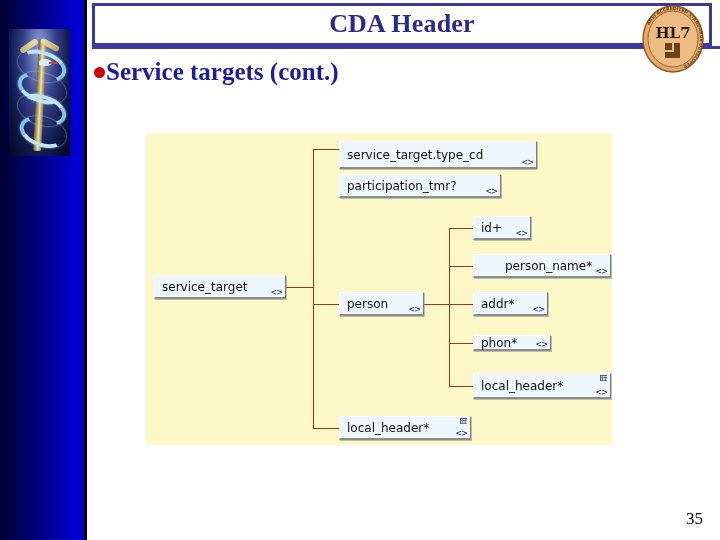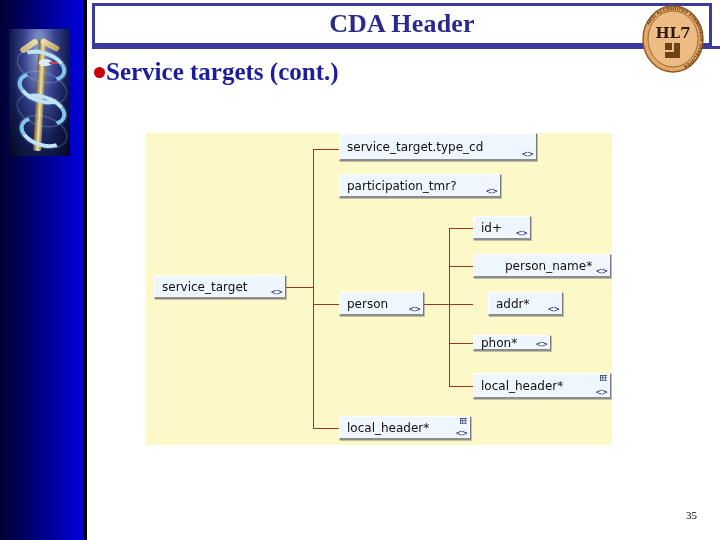--- a/index.html
+++ b/index.html
@@ -191,21 +191,21 @@
   .conn {
     position: absolute;
     background: #9b3420;
   }
   .conn.h { height: 1px; }
   .conn.v { width: 1px; }
 
   #page-number {
     position: absolute;
     left: 686px; top: 509px;
-    font-size: 11px;
+    font-size: 17px;
     color: #000000;
     font-family: "Liberation Serif", serif;
   }
 </style>
 </head>
 <body>
 
 <div id="sidebar"></div>
 <div id="sidebar-rule"></div>
 <div id="caduceus">
@@ -262,21 +262,21 @@
       <div class="conn h" style="left: 303px; top: 133px; width: 24px;"></div>
       <div class="conn h" style="left: 303px; top: 171px; width: 24px;"></div>
       <div class="conn h" style="left: 303px; top: 210px; width: 24px;"></div>
       <div class="conn h" style="left: 303px; top: 253px; width: 24px;"></div>
     </div>
   <div id="nodes-layer">
       <div class="node" style="left: 8px; top: 142px; width: 132px; height: 24px; text-align: right;">
         <span class="lbl">service_target</span>
         <span class="expand">&lt;&gt;</span>
       </div>
-      <div class="node" style="left: 193px; top: 0; width: 198px; height: 28px;">
+      <div class="node" style="left: 193px; top: 8px; width: 198px; height: 28px;">
         <span class="lbl">service_target.type_cd</span>
         <span class="expand">&lt;&gt;</span>
       </div>
       <div class="node" style="left: 193px; top: 41px; width: 162px; height: 24px;">
         <span class="lbl">participation_tmr?</span>
         <span class="expand">&lt;&gt;</span>
       </div>
       <div class="node" style="left: 193px; top: 159px; width: 85px; height: 24px;">
         <span class="lbl">person</span>
         <span class="expand">&lt;&gt;</span>
@@ -287,21 +287,21 @@
         <span class="expand">&lt;&gt;</span>
       </div>
       <div class="node" style="left: 327px; top: 83px; width: 58px; height: 24px;">
         <span class="lbl">id+</span>
         <span class="expand">&lt;&gt;</span>
       </div>
       <div class="node" style="left: 327px; top: 121px; width: 138px; height: 24px; padding-left: 24px;">
         <span class="lbl">person_name*</span>
         <span class="expand">&lt;&gt;</span>
       </div>
-      <div class="node" style="left: 327px; top: 159px; width: 75px; height: 24px; margin-left: 15px;">
+      <div class="node" style="left: 327px; top: 159px; width: 75px; height: 24px;">
         <span class="lbl">addr*</span>
         <span class="expand">&lt;&gt;</span>
       </div>
       <div class="node" style="left: 327px; top: 202px; width: 78px; height: 16px;">
         <span class="lbl">phon*</span>
         <span class="expand">&lt;&gt;</span>
       </div>
       <div class="node" style="left: 327px; top: 240px; width: 138px; height: 26px;">
         <span class="lbl">local_header*</span>
         <span class="grid-icon"></span>

